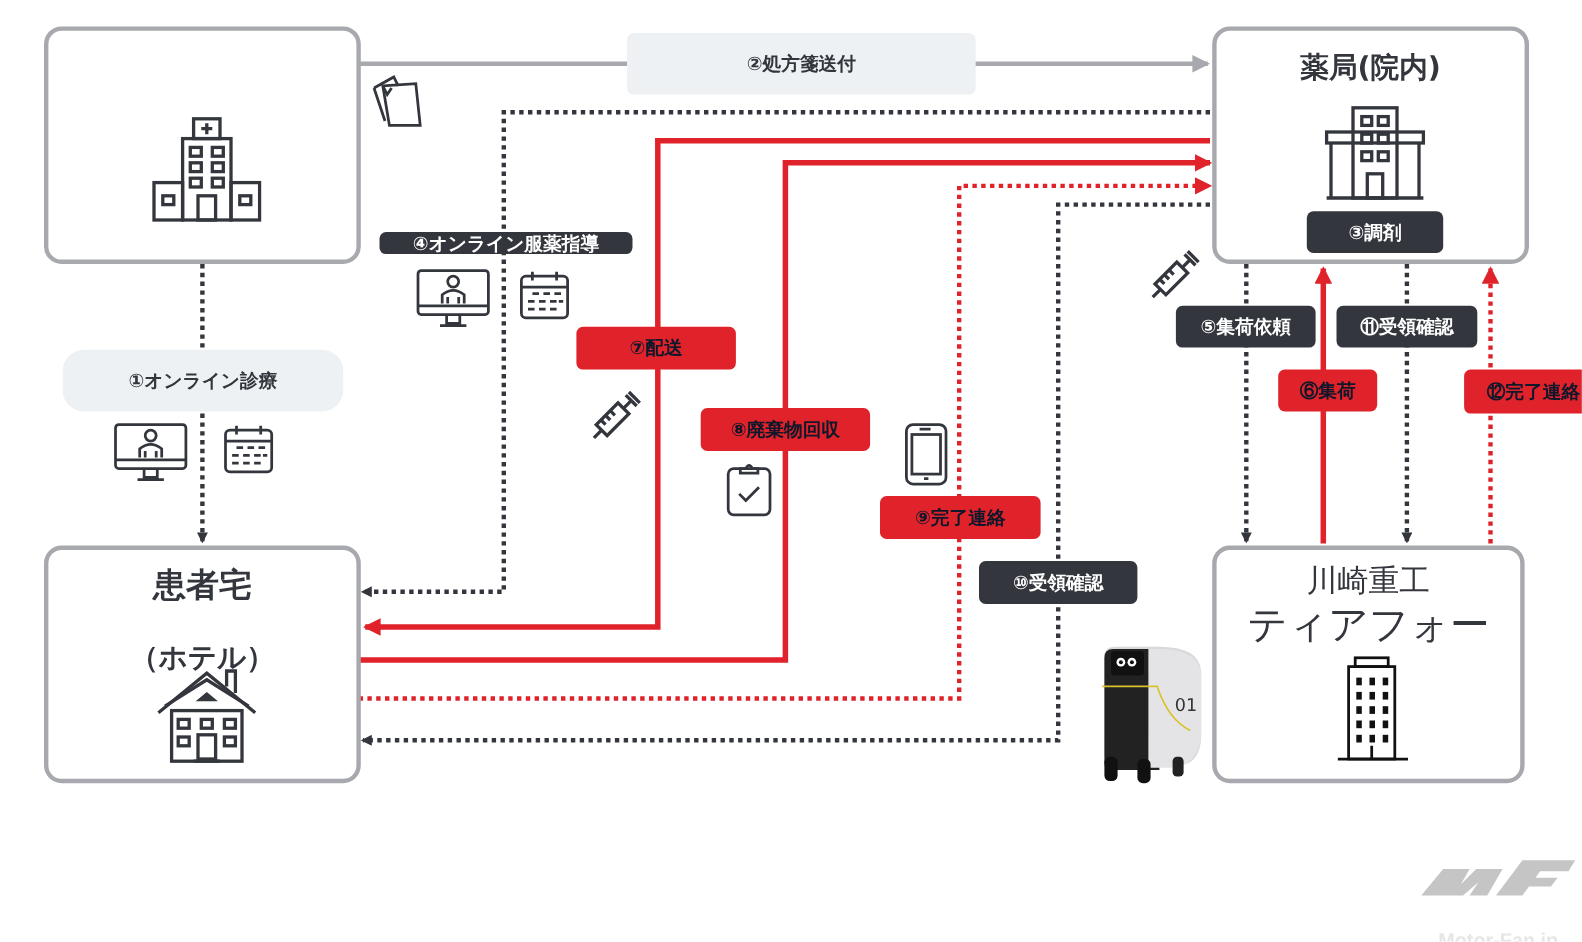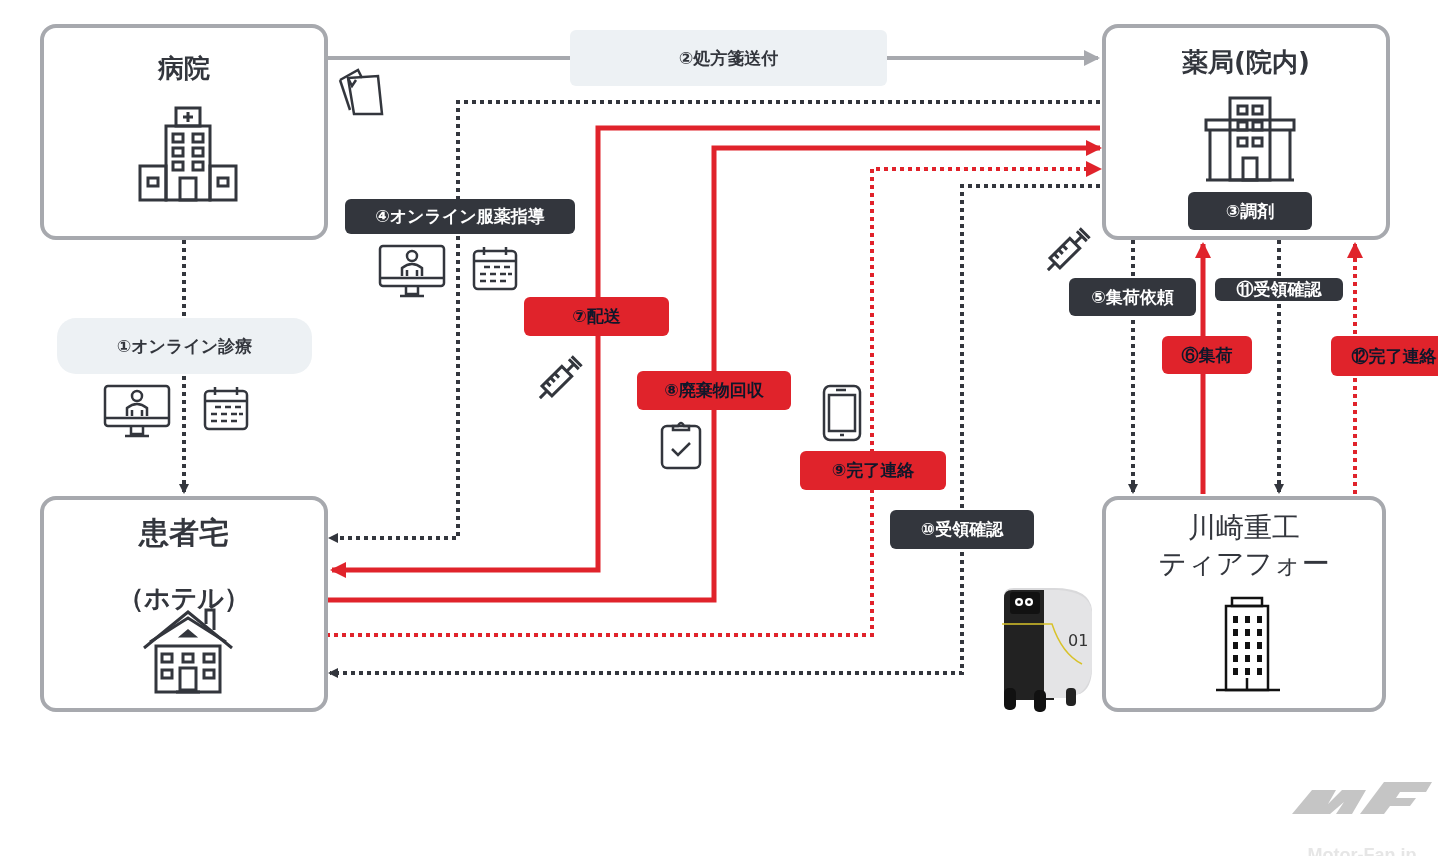--- a/index.html
+++ b/index.html
@@ -48,21 +48,20 @@
   <path d="M1133,240 L1133,492" stroke="#33363d" stroke-width="4" stroke-dasharray="4,4" fill="none" marker-end="url(#ah-dark)"></path>
 
   <path d="M1203,494 L1203,244" stroke="#e0232b" stroke-width="5" fill="none" marker-end="url(#ah-red)"></path>
 
   <path d="M1279,240 L1279,492" stroke="#33363d" stroke-width="4" stroke-dasharray="4,4" fill="none" marker-end="url(#ah-dark)"></path>
 
   <path d="M1355,494 L1355,244" stroke="#e0232b" stroke-width="4" stroke-dasharray="4,4" fill="none" marker-end="url(#ah-red)"></path>
 </svg>
 
 <div class="node" style="left:40px;top:24px;width:288px;height:216px;">
-  <div class="node-title" style="top:24px;font-size:26px;">病院</div>
   <svg class="icon" style="left:94px;top:78px;" width="100" height="96" viewBox="0 0 100 96" fill="none" stroke="#33363d" stroke-width="3">
     <rect x="38" y="2" width="24" height="18"></rect>
       <path d="M50,6 v10 M45,11 h10"></path>
     <rect x="28" y="20" width="44" height="74"></rect>
     <rect x="2" y="60" width="26" height="34"></rect>
       <rect x="72" y="60" width="26" height="34"></rect>
     <rect x="35" y="28" width="10" height="8"></rect>
       <rect x="55" y="28" width="10" height="8"></rect>
     <rect x="35" y="42" width="10" height="8"></rect>
       <rect x="55" y="42" width="10" height="8"></rect>
@@ -105,21 +104,21 @@
       <rect x="62" y="48" width="10" height="8"></rect>
     <rect x="20" y="64" width="10" height="8"></rect>
       <rect x="62" y="64" width="10" height="8"></rect>
     <rect x="38" y="62" width="16" height="22"></rect>
     <path d="M34,86 h24"></path>
   </svg>
 </div>
 
 <div class="node" style="left:1102px;top:496px;width:284px;height:216px;">
   <div class="node-title" style="top:10px;font-size:28px;font-weight:normal;">川崎重工</div>
-  <div class="node-title" style="top:46px;font-size:28px;font-weight:normal;">ティアフォー</div>
+  <div class="node-title" style="top:46px;font-size:36px;font-weight:normal;">ティアフォー</div>
   <svg class="icon" style="left:110px;top:96px;" width="64" height="96" viewBox="0 0 64 96" fill="none" stroke="#111" stroke-width="2.5">
     <rect x="16" y="2" width="30" height="8"></rect>
     <rect x="10" y="10" width="42" height="84"></rect>
     <path d="M0,94 h64"></path>
     <g fill="#111" stroke="none">
       <rect x="17" y="20" width="5" height="7"></rect>
         <rect x="29" y="20" width="5" height="7"></rect>
         <rect x="41" y="20" width="5" height="7"></rect>
       <rect x="17" y="33" width="5" height="7"></rect>
         <rect x="29" y="33" width="5" height="7"></rect>
@@ -133,27 +132,27 @@
       <rect x="17" y="72" width="5" height="7"></rect>
         <rect x="29" y="72" width="5" height="7"></rect>
         <rect x="41" y="72" width="5" height="7"></rect>
     </g>
     <path d="M31,82 v12"></path>
   </svg>
 </div>
 
 <div class="label lbl-light" style="left:570px;top:30px;width:317px;height:56px;font-weight:bold;">②処方箋送付</div>
 <div class="label lbl-light" style="left:57px;top:318px;width:255px;height:56px;border-radius:19px;">①オンライン診療</div>
-<div class="label lbl-dark" style="left:345px;top:199px;width:230px;height:35px;">④オンライン服薬指導</div>
+<div class="label lbl-dark" style="left:345px;top:211px;width:230px;height:20px;">④オンライン服薬指導</div>
 <div class="label lbl-red" style="left:524px;top:297px;width:145px;height:39px;">⑦配送</div>
 <div class="label lbl-red" style="left:637px;top:371px;width:154px;height:39px;">⑧廃棄物回収</div>
 <div class="label lbl-red" style="left:800px;top:451px;width:146px;height:39px;">⑨完了連絡</div>
 <div class="label lbl-dark" style="left:890px;top:510px;width:144px;height:39px;">⑩受領確認</div>
 <div class="label lbl-dark" style="left:1069px;top:278px;width:127px;height:38px;">⑤集荷依頼</div>
-<div class="label lbl-dark" style="left:1215px;top:278px;width:128px;height:23px;">⑪受領確認</div>
+<div class="label lbl-dark" style="left:1215px;top:278px;width:128px;height:38px;">⑪受領確認</div>
 <div class="label lbl-red" style="left:1162px;top:336px;width:90px;height:38px;font-family:Liberation Serif, serif;">⑥集荷</div>
 <div class="label lbl-red" style="left:1294px;top:336px;width:126px;height:40px;margin-left:37px;">⑫完了連絡</div>
 
 <svg class="icon" style="left:336px;top:66px;" width="52" height="52" viewBox="0 0 52 52" fill="none" stroke="#33363d" stroke-width="2.5">
   <path d="M4,14 L22,4 L26,12"></path>
     <path d="M4,14 L14,44"></path>
   <path d="M12,12 L42,10 L46,48 L18,48 Z"></path>
     <path d="M12,12 L16,20 L20,14"></path>
 </svg>
 

